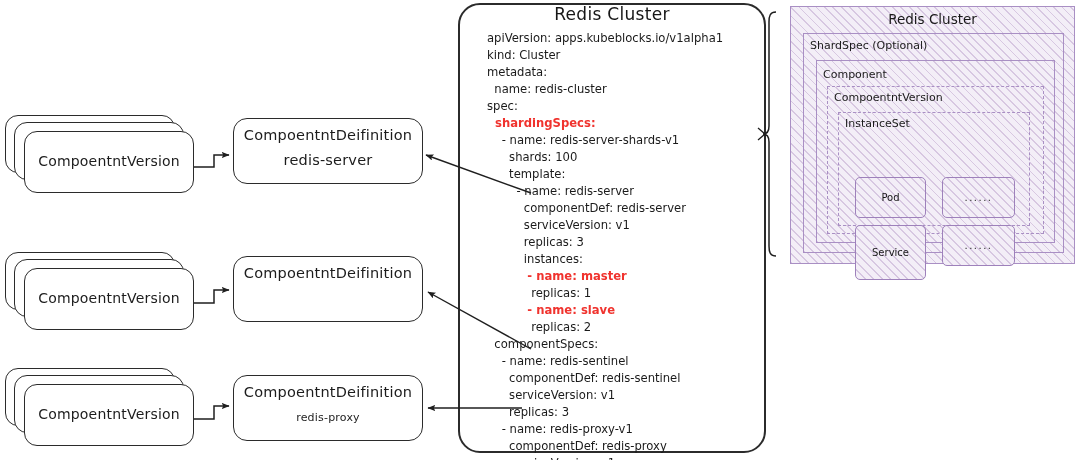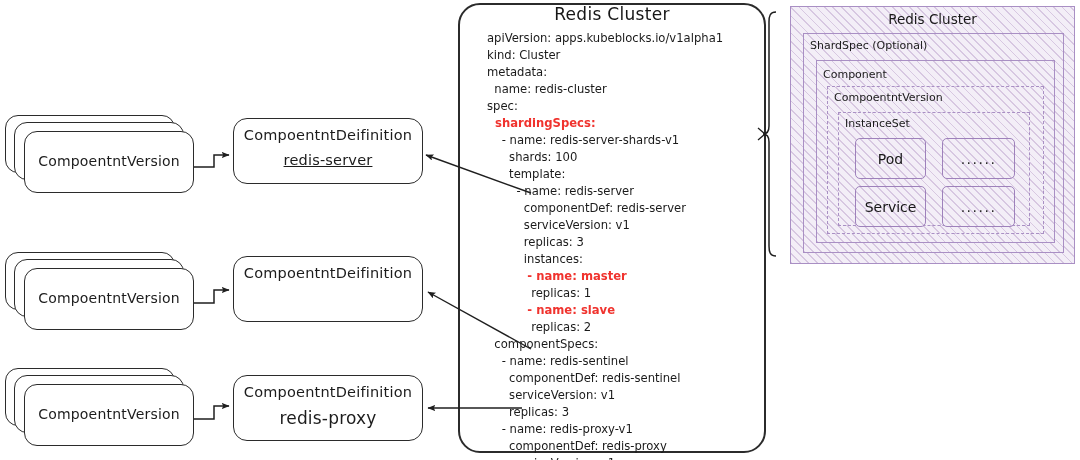--- a/index.html
+++ b/index.html
@@ -47,41 +47,41 @@
               border:1.6px dashed #a98fc4;padding-left:16px;}
   .pz-label{position:absolute;color:#1a1a1a;font-size:11px;white-space:nowrap;}
   #panel-root>.pz-label{top:4px;left:0;width:100%;text-align:center;font-size:13.5px;}
   #panel-shard>.pz-label{top:5px;left:6px;}
   #panel-comp>.pz-label{top:7px;left:6px;}
   #panel-itpl>.pz-label{top:4px;left:6px;}
   #panel-iset>.pz-label{top:4px;left:6px;}
 
   .leafbox{position:absolute;border:1.6px solid #9e81bb;border-radius:5px;
            display:flex;align-items:center;justify-content:center;
-           font-size:14px;color:#161616;box-sizing:border-box;}
+           font-size:10px;color:#161616;box-sizing:border-box;margin-top:39px;}
   .leafbox.dots{color:#2a2a2a;letter-spacing:1.5px;}
 
   
   #wires{position:absolute;left:0;top:0;width:1080px;height:460px;}
 </style>
 </head>
 <body>
 
 <div id="stage">
 
   <div class="stack" style="left:5px;top:115px;width:190px;height:78px;">
     <div class="sheet" style="left:0px;top:0px;width:170px;height:58px;"></div>
     <div class="sheet" style="left:9px;top:7px;width:170px;height:58px;"></div>
     <div class="sheet" style="left:19px;top:16px;width:170px;height:62px;"></div>
     <div class="hand-label" style="left:19px;top:16px;width:170px;height:62px;font-size:14px;">CompoentntVersion</div>
   </div>
 
   <div class="sk-box" style="left:233px;top:118px;width:190px;height:66px;">
     <div class="hand-label" style="left:0;top:6px;width:100%;height:22px;font-size:14.5px;">CompoentntDeifinition</div>
-    <div class="hand-label" style="left:0;top:31px;width:100%;height:22px;font-size:14.5px;text-decoration:underline;">redis-server</div>
+    <div class="hand-label" style="left:0;top:31px;width:100%;height:22px;font-size:14.5px;">redis-server</div>
   </div>
 
   <div class="stack" style="left:5px;top:252px;width:190px;height:78px;">
     <div class="sheet" style="left:0px;top:0px;width:170px;height:58px;"></div>
     <div class="sheet" style="left:9px;top:7px;width:170px;height:58px;"></div>
     <div class="sheet" style="left:19px;top:16px;width:170px;height:62px;"></div>
     <div class="hand-label" style="left:19px;top:16px;width:170px;height:62px;font-size:14px;">CompoentntVersion</div>
   </div>
 
   <div class="sk-box" style="left:233px;top:256px;width:190px;height:66px;">
@@ -90,21 +90,21 @@
 
   <div class="stack" style="left:5px;top:368px;width:190px;height:78px;">
     <div class="sheet" style="left:0px;top:0px;width:170px;height:58px;"></div>
     <div class="sheet" style="left:9px;top:7px;width:170px;height:58px;"></div>
     <div class="sheet" style="left:19px;top:16px;width:170px;height:62px;"></div>
     <div class="hand-label" style="left:19px;top:16px;width:170px;height:62px;font-size:14px;">CompoentntVersion</div>
   </div>
 
   <div class="sk-box" style="left:233px;top:375px;width:190px;height:66px;">
     <div class="hand-label" style="left:0;top:6px;width:100%;height:22px;font-size:14.5px;">CompoentntDeifinition</div>
-    <div class="hand-label" style="left:0;top:31px;width:100%;height:22px;font-size:17px;">redis-proxy</div>
+    <div class="hand-label" style="left:0;top:31px;width:100%;height:22px;font-size:11px;">redis-proxy</div>
   </div>
 
   <div id="yaml-card"></div>
   <div id="yaml-title">Redis Cluster</div>
   <div id="yaml-body"><div>apiVersion: apps.kubeblocks.io/v1alpha1</div><div>kind: Cluster</div><div>metadata:</div><div>  name: redis-cluster</div><div>spec:</div><div style="color: rgb(240, 51, 46); font-weight: bold;">  shardingSpecs:</div><div>    - name: redis-server-shards-v1</div><div>      shards: 100</div><div>      template:</div><div>        - name: redis-server</div><div>          componentDef: redis-server</div><div>          serviceVersion: v1</div><div>          replicas: 3</div><div>          instances:</div><div style="color: rgb(240, 51, 46); font-weight: bold;">          - name: master</div><div>            replicas: 1</div><div style="color: rgb(240, 51, 46); font-weight: bold;">          - name: slave</div><div>            replicas: 2</div><div>  componentSpecs:</div><div>    - name: redis-sentinel</div><div>      componentDef: redis-sentinel</div><div>      serviceVersion: v1</div><div>      replicas: 3</div><div>    - name: redis-proxy-v1</div><div>      componentDef: redis-proxy</div><div>      serviceVersion: v1</div></div>
 
   <div id="panel-root" class="pz hatch">
     <div class="pz-label">Redis Cluster</div>
 
     <div id="panel-shard" class="pz hatch">
@@ -114,21 +114,21 @@
         <div class="pz-label">Component</div>
 
         <div id="panel-itpl" class="pz hatch">
           <div class="pz-label">CompoentntVersion</div>
 
           <div id="panel-iset" class="pz hatch">
             <div class="pz-label">InstanceSet</div>
 
             <div class="leafbox hatch" style="left:16px;top:25px;width:71px;height:41px;">Pod</div>
             <div class="leafbox hatch dots" style="left:103px;top:25px;width:73px;height:41px;">......</div>
-            <div class="leafbox hatch" style="left:16px;top:73px;width:71px;height:41px;">Service</div>
+            <div class="leafbox hatch" style="left:16px;top:73px;width:71px;height:55px;">Service</div>
             <div class="leafbox hatch dots" style="left:103px;top:73px;width:73px;height:41px;">......</div>
           </div>
         </div>
       </div>
     </div>
   </div>
 
   <svg id="wires" viewBox="0 0 1080 460" xmlns="http://www.w3.org/2000/svg">
     <defs>
       <marker id="ah" markerWidth="9" markerHeight="9" refX="7.4" refY="3.2" orient="auto" markerUnits="userSpaceOnUse">

